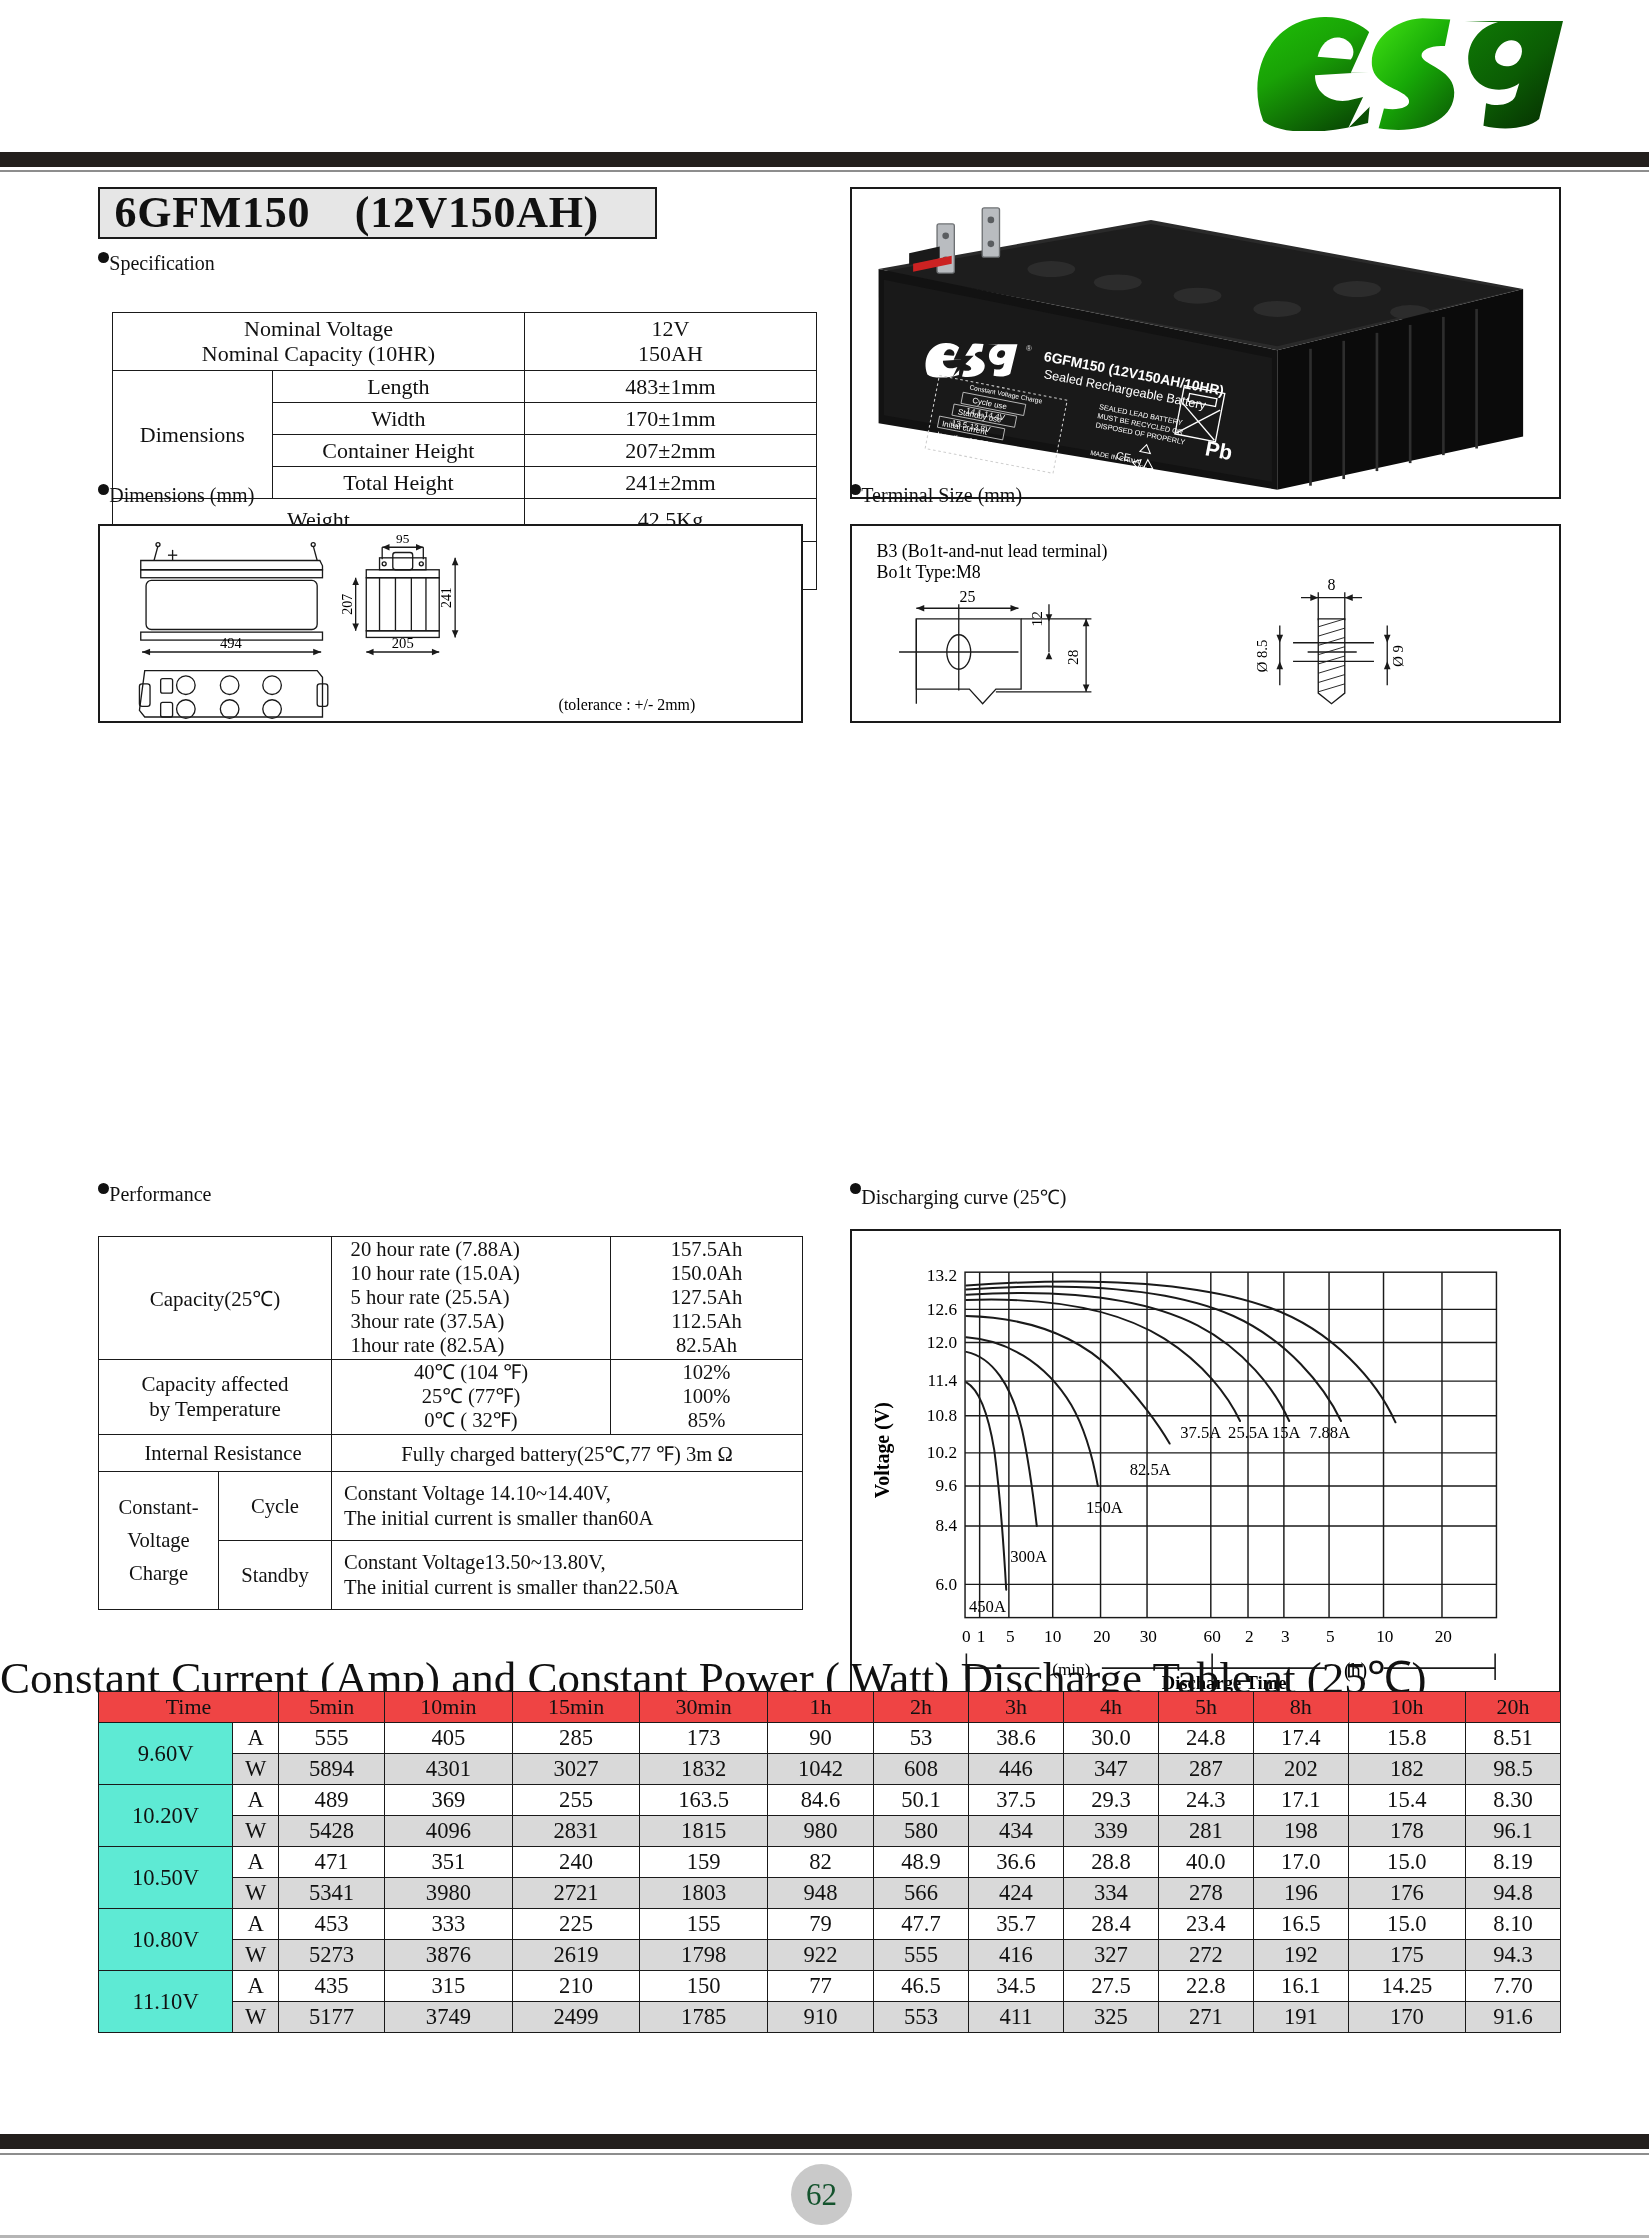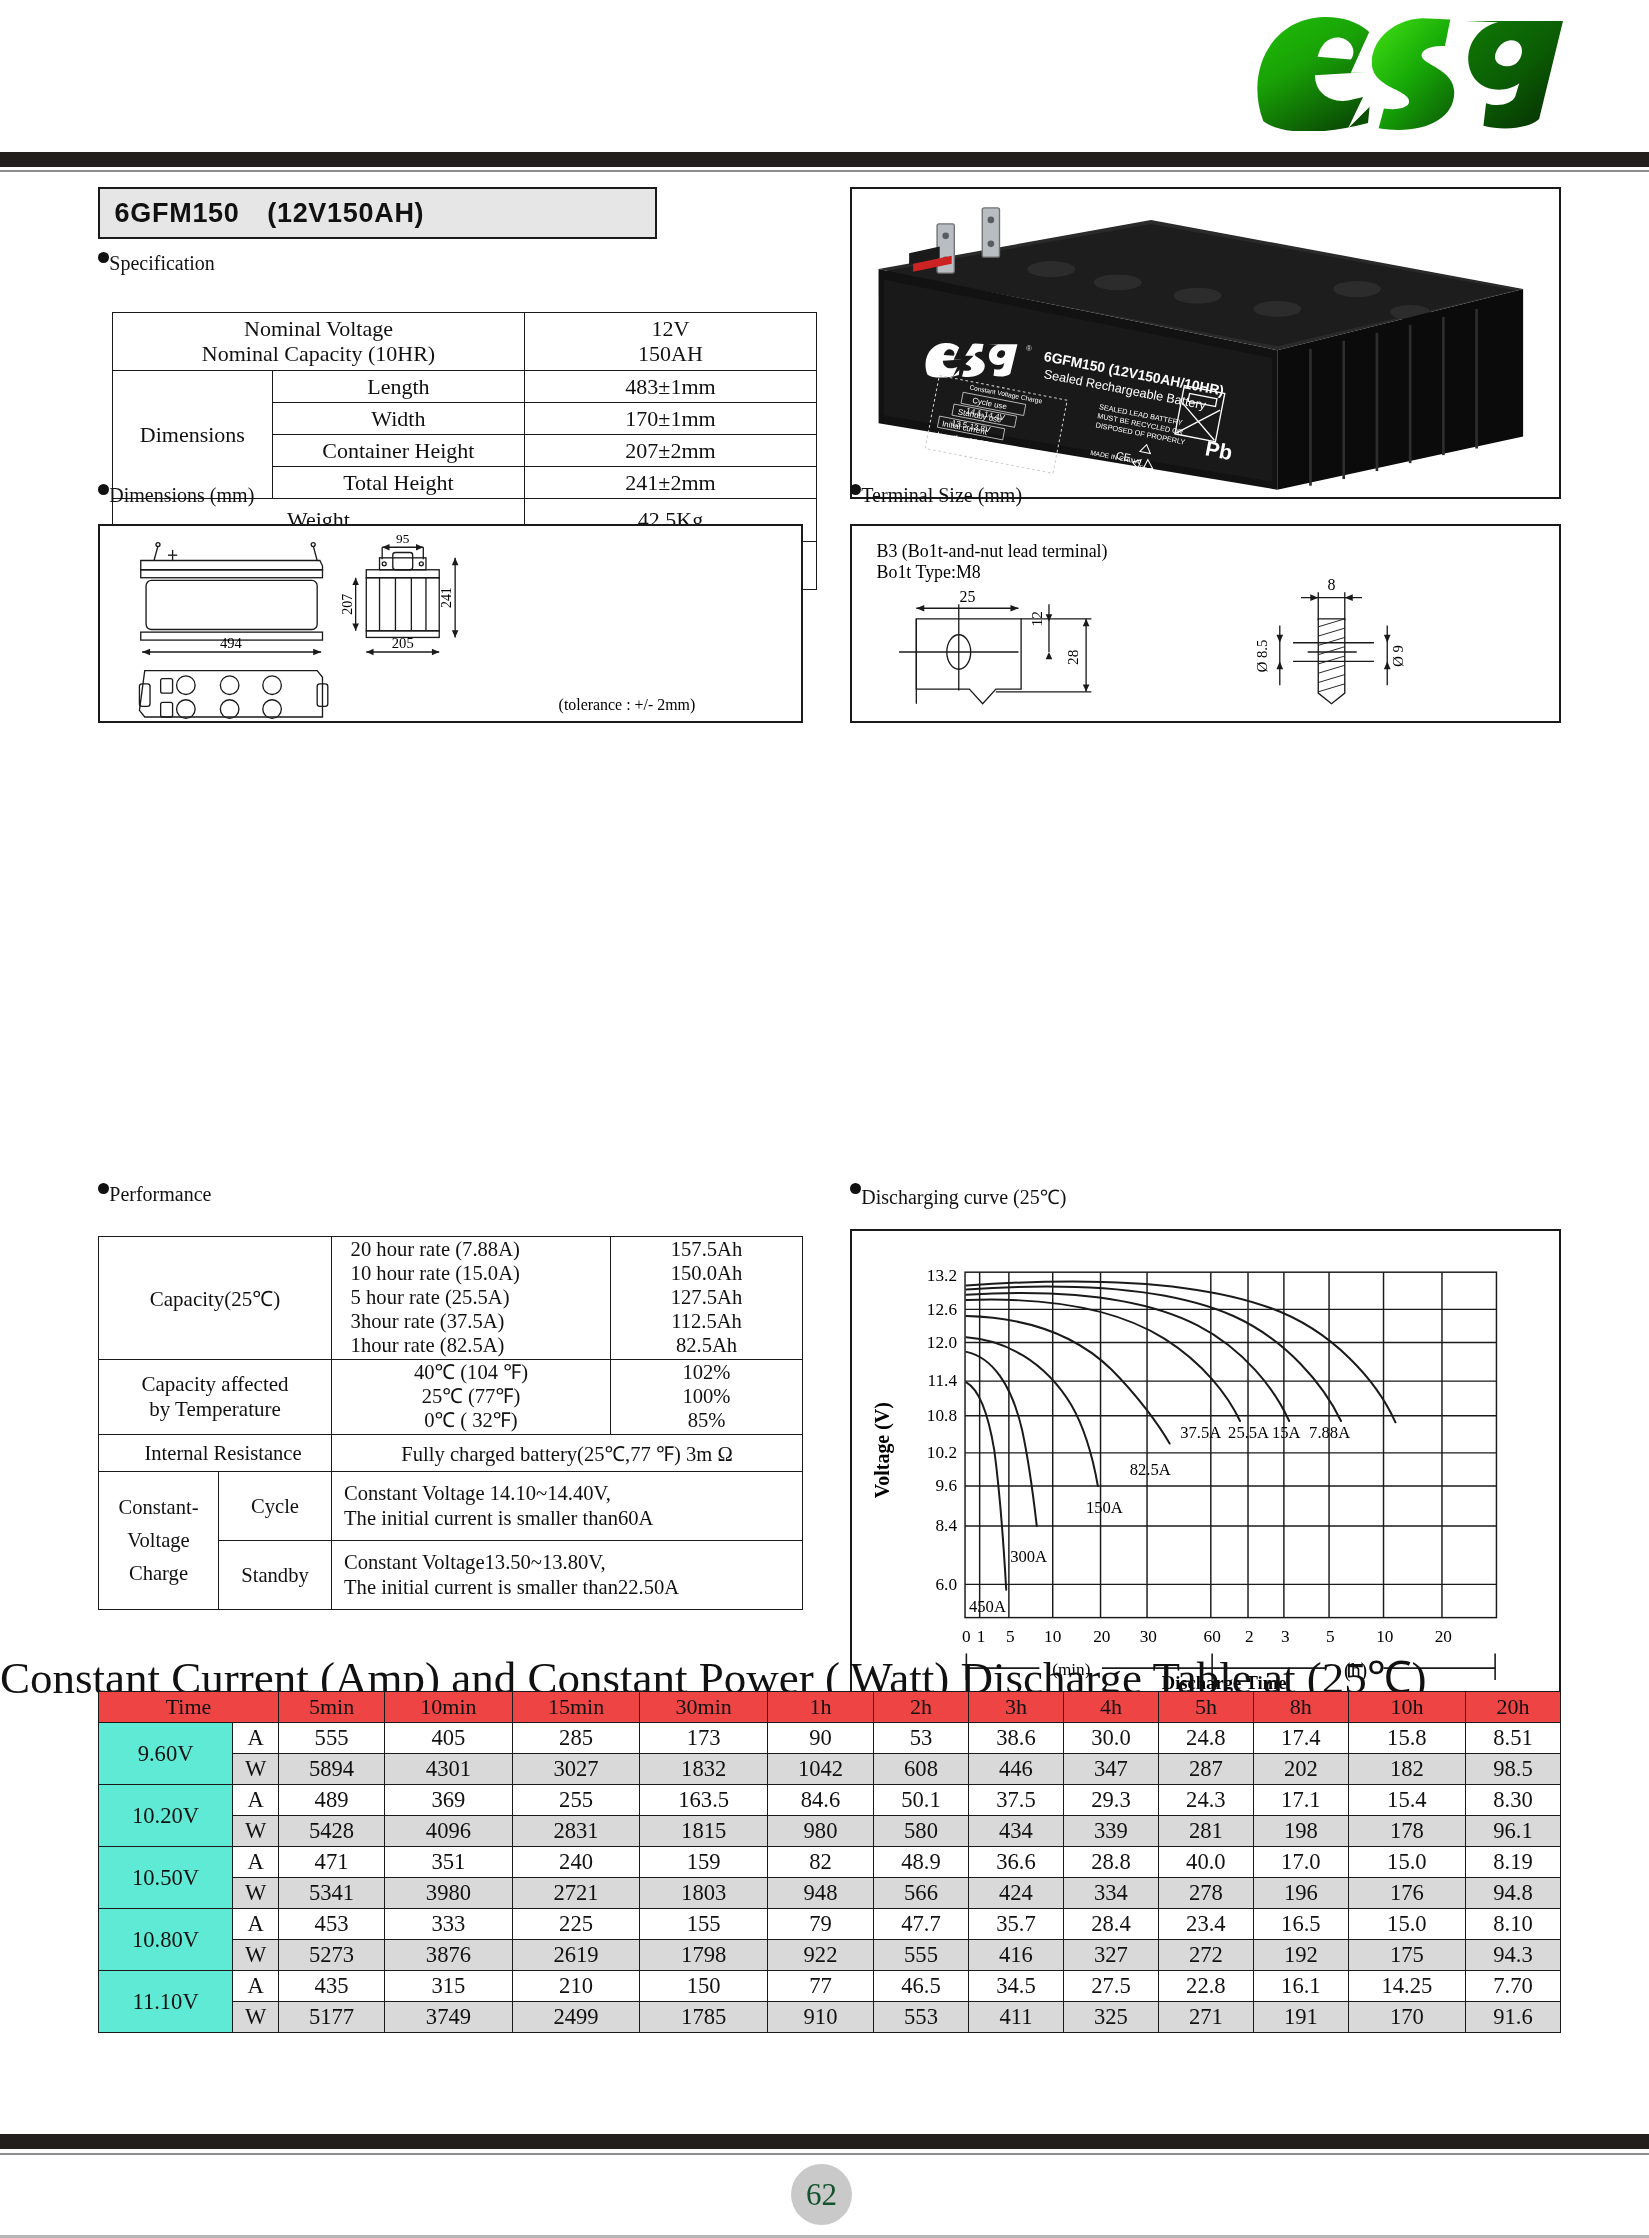--- a/index.html
+++ b/index.html
@@ -22,22 +22,22 @@
   
   #page { position:absolute; left:0; top:172px; width:1650px; height:1968px; }
 
   
   #title-bar {
     position:absolute; left:98px; top:14.6px; width:559px; height:52px;
     background:#e6e6e6; border:2.7px solid #1a1a1a;
     display:flex; align-items:center; padding-left:14.6px;
   }
   #title-bar .t {
-    font-size:27px; font-weight:bold; letter-spacing:0.7px;
-    font-family:Liberation Sans, sans-serif; white-space:nowrap;
+    font-size:44px; font-weight:bold; letter-spacing:0.7px;
+    font-family:Liberation Serif, serif; white-space:nowrap;
   }
 
   
   .sec-head {
     position:absolute; font-size:20px; font-family:"Liberation Serif", serif;
     white-space:nowrap; display:flex; gap:0;
   }
   .bullet { width:11.3px; height:11.3px; border-radius:50%; background:#111; display:inline-block; }
 
   

